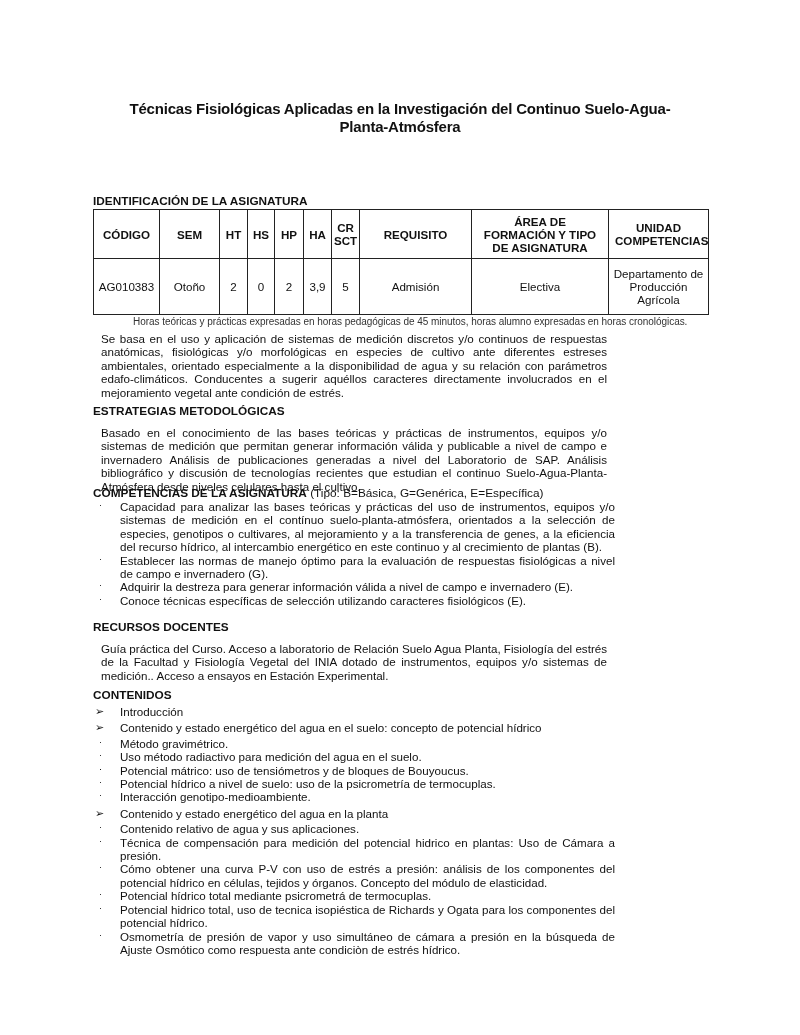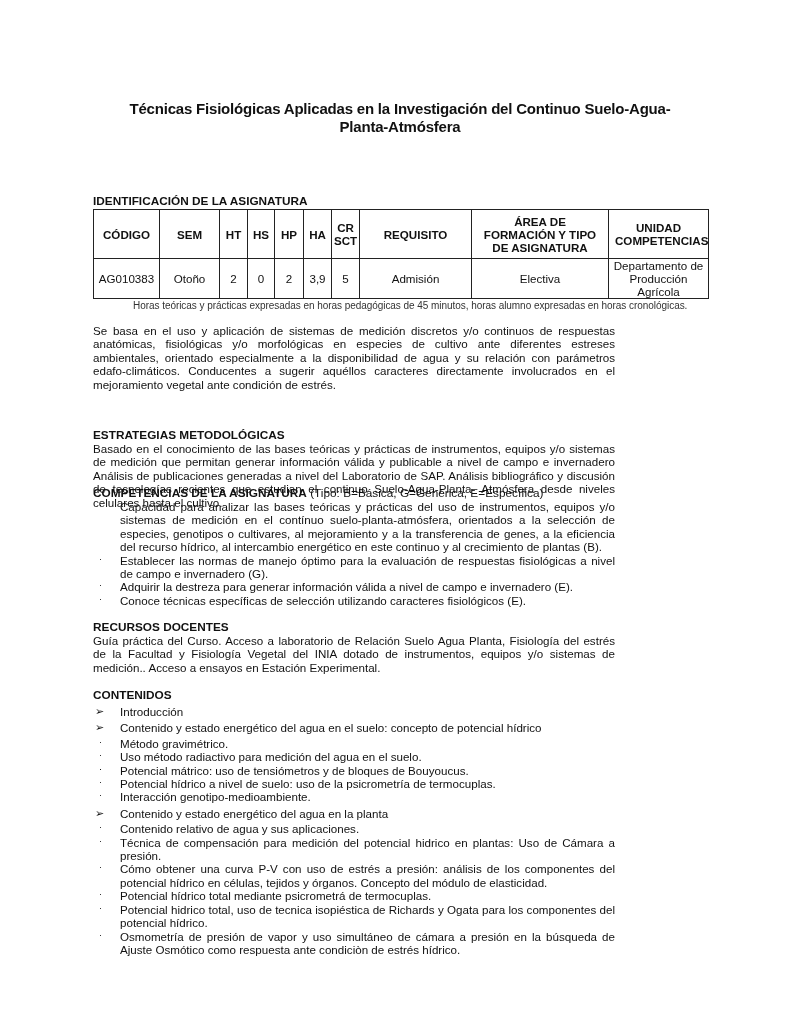--- a/index.html
+++ b/index.html
@@ -8,21 +8,21 @@
     font-family: "Liberation Sans", sans-serif; color: #111; font-size: 11.6px;
   }
   .page { position: absolute; left: 93px; top: 0; width: 614px; }
   .title {
     position: absolute; left: 0; top: 100px; width: 614px; text-align: center;
     font-weight: bold; font-size: 15px; line-height: 18px; letter-spacing: -0.2px;
   }
   .title .line { display: block; }
   .section-h { font-weight: bold; font-size: 11.8px; line-height: 13px; margin: 0; }
   .section-h .note { font-weight: normal; }
-  .para { margin: 0; line-height: 13.4px; text-align: justify; font-size: 11.6px; }
+  .para { margin: 8px; line-height: 13.4px; text-align: justify; font-size: 11.6px; }
   .block { position: absolute; left: 0; width: 522px; }
 
   table.ident {
     border-collapse: collapse; width: 615px; margin-top: 1px;
     font-size: 11.6px; table-layout: fixed;
   }
   table.ident td, table.ident th {
     border: 1px solid #222; text-align: center; vertical-align: middle; padding: 0 1px;
   }
   table.ident th { font-weight: bold; height: 48px; line-height: 13px; }
@@ -79,32 +79,32 @@
       <tr>
         <td>AG010383</td>
         <td>Otoño</td>
         <td>2</td>
         <td>0</td>
         <td>2</td>
         <td>3,9</td>
         <td>5</td>
         <td>Admisión</td>
         <td>Electiva</td>
-        <td style="padding:0 4px;">Departamento de Producción Agrícola</td>
+        <td style="padding:8px 4px;">Departamento de Producción Agrícola</td>
       </tr>
     </tbody>
       </table>
     <div class="footnote">Horas teóricas y prácticas expresadas en horas pedagógicas de 45 minutos, horas alumno expresadas en horas cronológicas.</div>
   </div>
 
   <div class="block" style="top:324px;">
     <p class="para">Se basa en el uso y aplicación de sistemas de medición discretos y/o continuos de respuestas anatómicas, fisiológicas y/o morfológicas en especies de cultivo ante diferentes estreses ambientales, orientado especialmente a la disponibilidad de agua y su relación con parámetros edafo-climáticos.  Conducentes a sugerir aquéllos caracteres directamente involucrados en el mejoramiento vegetal ante condición de estrés.</p>
   </div>
 
-  <div class="block" style="top:429px;">
+  <div class="block" style="top:405px;">
     <h3 class="section-h">ESTRATEGIAS METODOLÓGICAS</h3>
     <p class="para">Basado en el conocimiento de las bases teóricas y prácticas de instrumentos, equipos y/o sistemas de medición que permitan generar información válida y publicable a nivel de campo e invernadero Análisis de publicaciones generadas a nivel del Laboratorio de SAP. Análisis bibliográfico y discusión de tecnologías recientes que estudian el continuo Suelo-Agua-Planta- Atmósfera desde niveles celulares hasta el cultivo.</p>
   </div>
 
   <div class="block" style="top:487px;">
     <h3 class="section-h"><span>COMPETENCIAS DE LA ASIGNATURA</span><span class="note"> (Tipo: B=Básica, G=Genérica, E=Específica)</span></h3>
     <ul class="list" id="competencias-list">
         <li><span class="bullet dot">·</span><span>Capacidad para analizar las bases teóricas y prácticas del uso de instrumentos, equipos y/o sistemas de medición en el contínuo suelo-planta-atmósfera, orientados a la selección de especies,  genotipos o cultivares, al mejoramiento y a la transferencia de genes, a la eficiencia del recurso hídrico, al intercambio energético en este continuo y al crecimiento de plantas (B).</span></li>
         <li><span class="bullet dot">·</span><span>Establecer las normas de manejo óptimo para la evaluación de respuestas fisiológicas a nivel de campo e invernadero (G).</span></li>
         <li><span class="bullet dot">·</span><span>Adquirir la destreza para generar información válida a nivel de campo e invernadero (E).</span></li>

